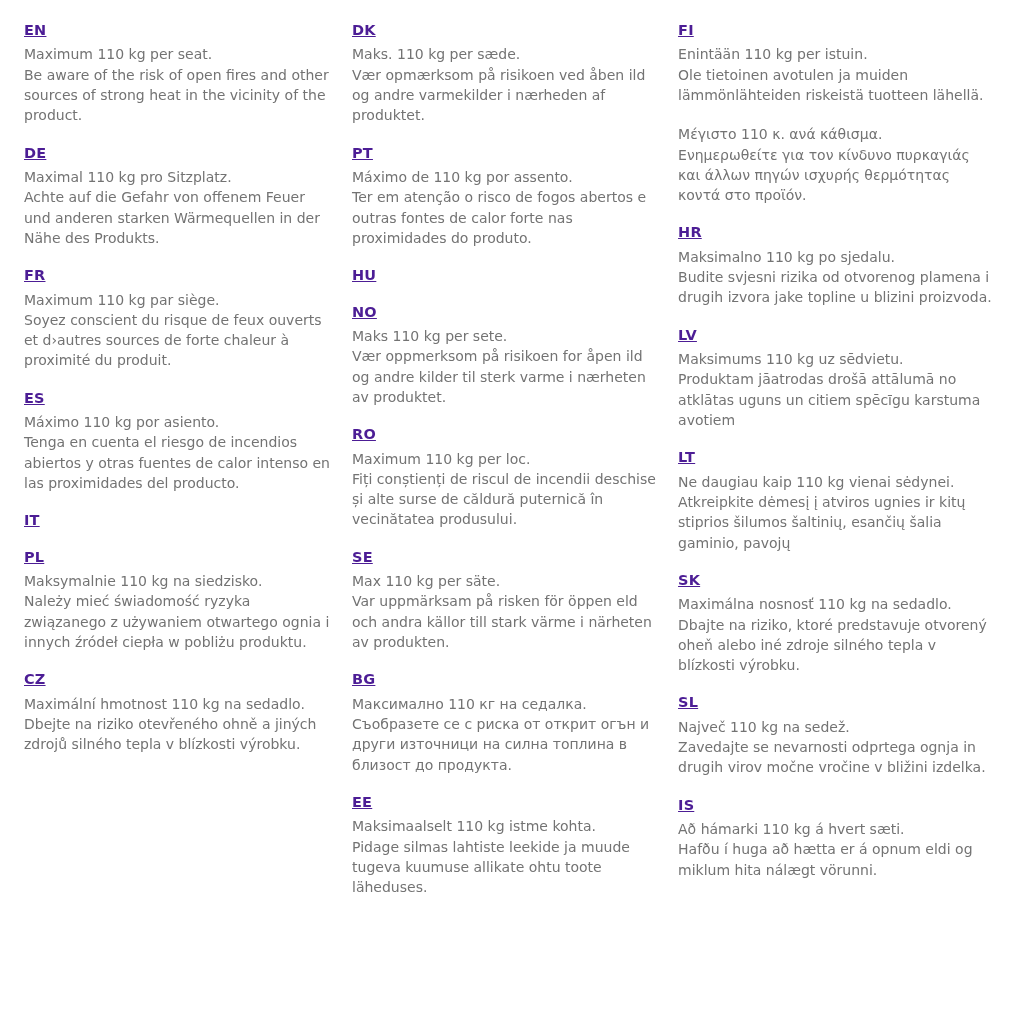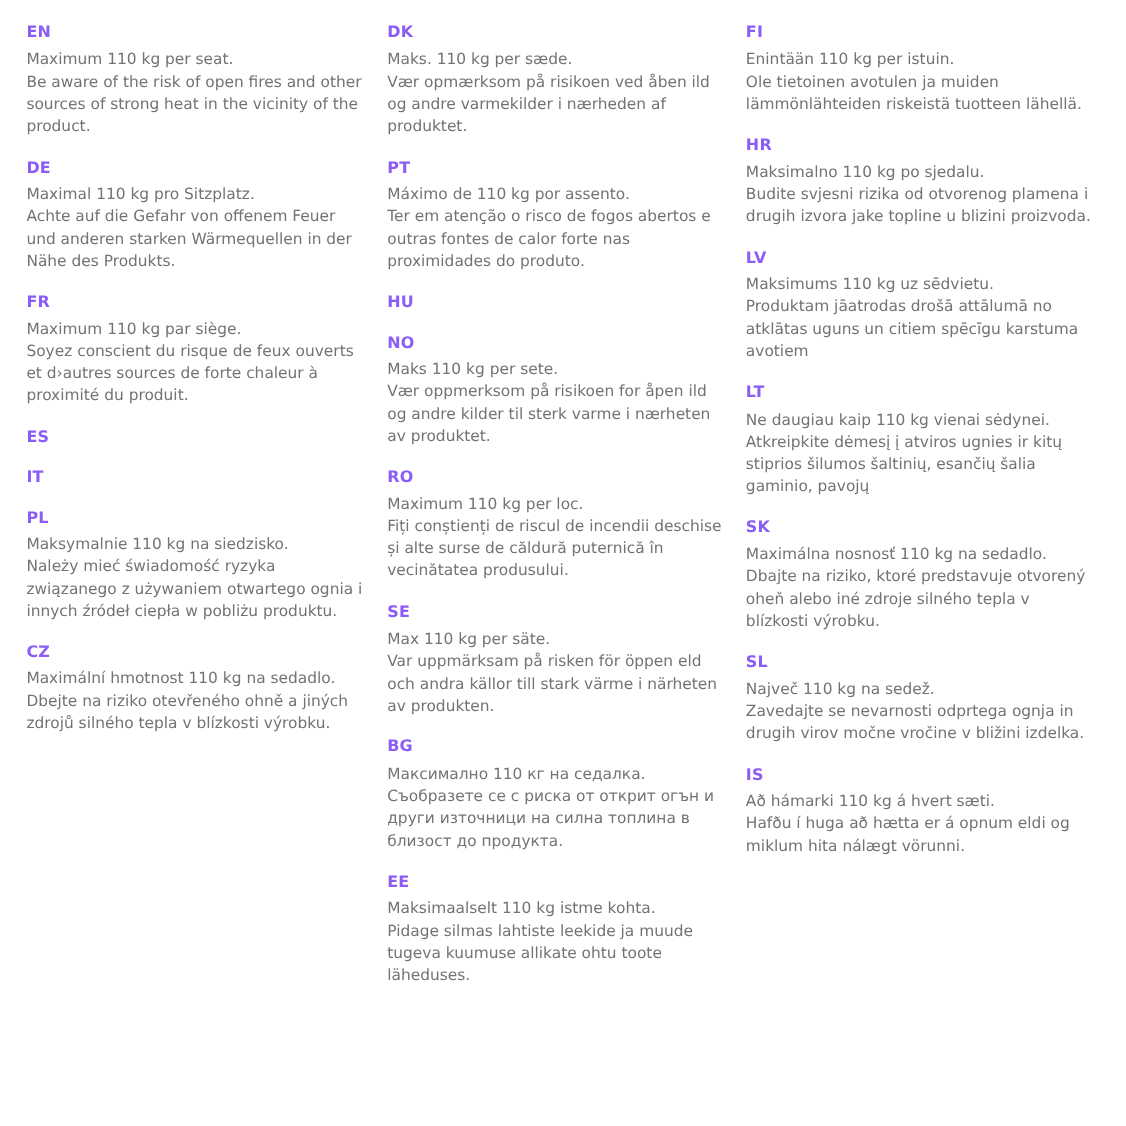--- a/index.html
+++ b/index.html
@@ -38,21 +38,22 @@
     margin-bottom: 19px;
   }
   .entry:last-child { margin-bottom: 0; }
 
   .lang-code {
     font-size: 14.5px;
     font-weight: bold;
     letter-spacing: 0.2px;
     line-height: 1.2;
     margin-bottom: 5px;
-    color: #8b5cf6;
+    color: #4c1d95;
+    text-decoration: underline;
   }
   .lang-text {
     font-size: 14px;
     line-height: 1.45;
     color: #737373;
     white-space: pre-line;
   }
 </style>
 </head>
 <body>
@@ -71,20 +72,22 @@
         <div class="lang-text">Maximal 110 kg pro Sitzplatz.
 Achte auf die Gefahr von offenem Feuer und anderen starken Wärmequellen in der Nähe des Produkts.</div>
       </div>
       <div class="entry">
         <div class="lang-code">FR</div>
         <div class="lang-text">Maximum 110 kg par siège.
 Soyez conscient du risque de feux ouverts et d›autres sources de forte chaleur à proximité du produit.</div>
       </div>
       <div class="entry">
         <div class="lang-code">ES</div>
+        <div class="lang-text">Máximo 110 kg por asiento.
+Tenga en cuenta el riesgo de incendios abiertos y otras fuentes de calor intenso en las proximidades del producto.</div>
       </div>
       <div class="entry">
         <div class="lang-code">IT</div>
       </div>
       <div class="entry">
         <div class="lang-code">PL</div>
         <div class="lang-text">Maksymalnie 110 kg na siedzisko.
 Należy mieć świadomość ryzyka związanego z używaniem otwartego ognia i innych źródeł ciepła w pobliżu produktu.</div>
       </div>
       <div class="entry">
@@ -135,20 +138,22 @@
       </div>
     </div>
 
     <div class="column column-2">
       <div class="entry">
         <div class="lang-code">FI</div>
         <div class="lang-text">Enintään 110 kg per istuin.
 Ole tietoinen avotulen ja muiden lämmönlähteiden riskeistä tuotteen lähellä.</div>
       </div>
       <div class="entry">
+        <div class="lang-text">Μέγιστο 110 κ. ανά κάθισμα.
+ Ενημερωθείτε για τον κίνδυνο πυρκαγιάς και άλλων πηγών ισχυρής θερμότητας κοντά στο προϊόν.</div>
       </div>
       <div class="entry">
         <div class="lang-code">HR</div>
         <div class="lang-text">Maksimalno 110 kg po sjedalu.
 Budite svjesni rizika od otvorenog plamena i drugih izvora jake topline u blizini proizvoda.</div>
       </div>
       <div class="entry">
         <div class="lang-code">LV</div>
         <div class="lang-text">Maksimums 110 kg uz sēdvietu.
 Produktam jāatrodas drošā attālumā no atklātas uguns un citiem spēcīgu karstuma avotiem</div>

